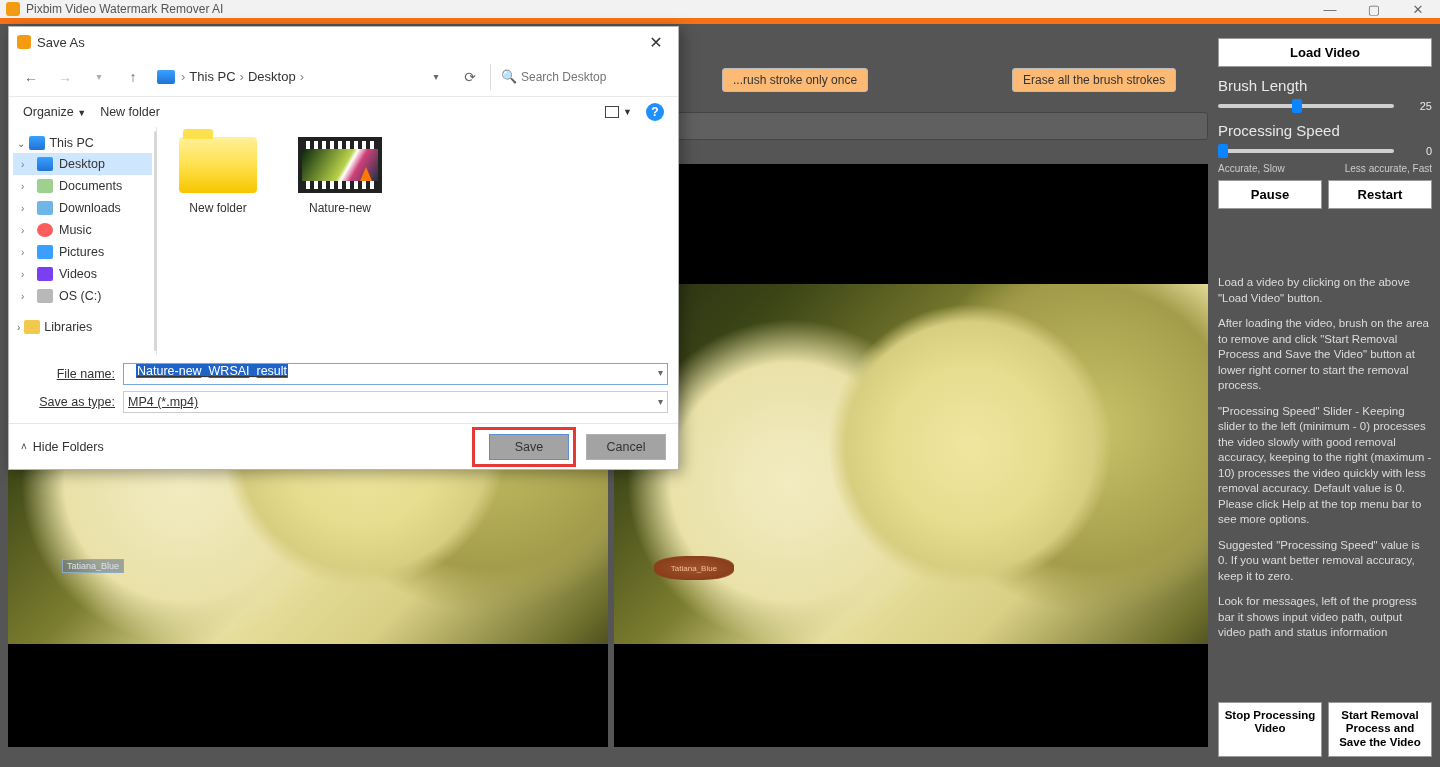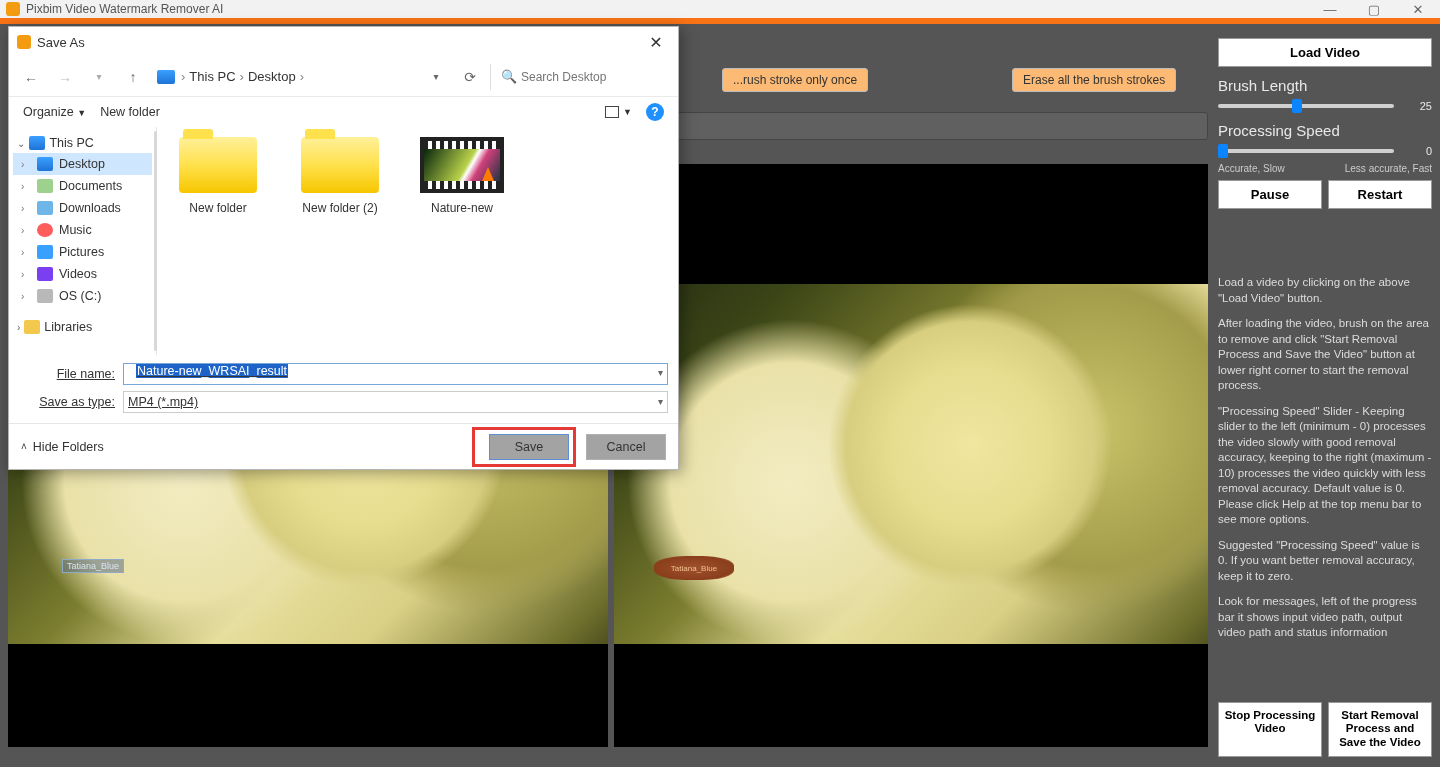--- a/index.html
+++ b/index.html
@@ -289,24 +289,20 @@
             <span>Libraries</span>
           </div>
       </div>
 
       <div class="files">
         <div class="file-item">
           <div class="folder-ic"></div>
           <div>New folder</div>
         </div>
         <div class="file-item">
-          <div class="folder-ic"></div>
-          <div>New folder (2)</div>
-        </div>
-        <div class="file-item">
           <div class="video-ic">
             <div class="strip t"></div>
               <div class="vthumb"></div>
               <div class="strip b"></div>
               <div class="cone"></div>
           </div>
           <div>Nature-new</div>
         </div>
       </div>
     </div>

